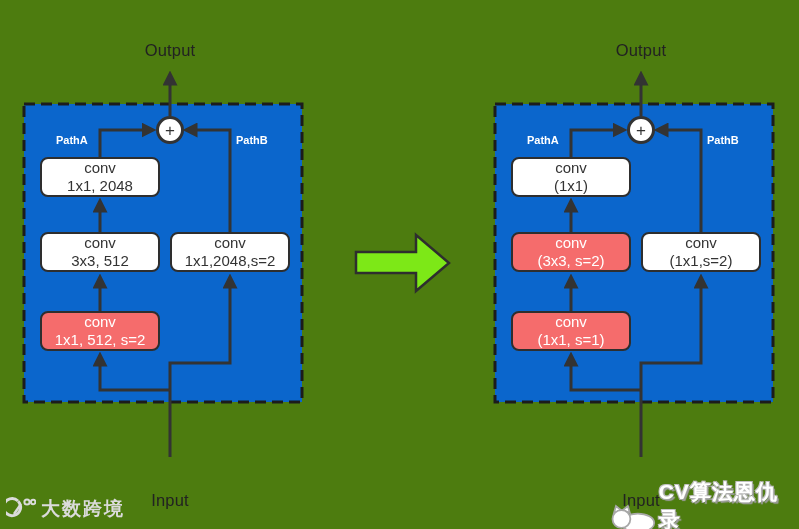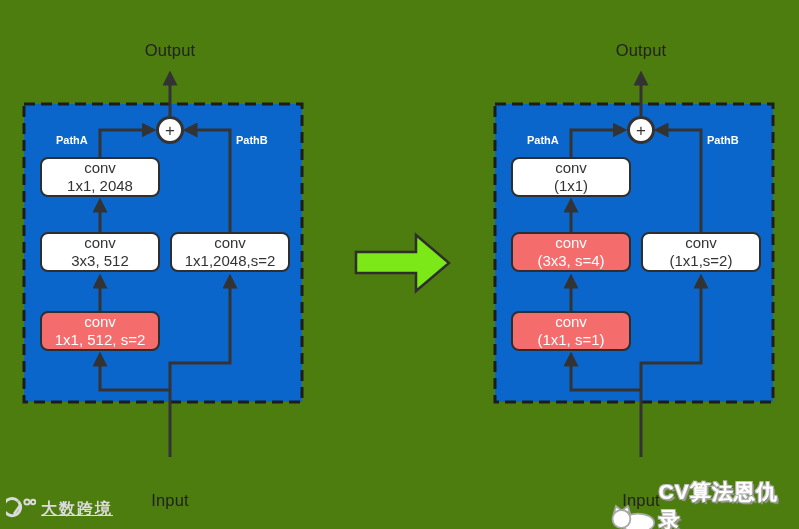--- a/index.html
+++ b/index.html
@@ -41,21 +41,21 @@
   .conv-box.highlight{background:var(--highlight-red);color:#ffffff;}
   .box-a-top{left:40px;top:157px;}
   .box-a-mid{left:40px;top:232px;}
   .box-b{left:170px;top:232px;}
   .box-a-bottom{left:40px;top:311px;}
 
   .transition-arrow{position:absolute;left:350px;top:228px;z-index:2;}
 
   .watermark-left{position:absolute;left:6px;top:496px;z-index:5;
     display:flex;align-items:center;gap:5px;color:var(--watermark-gray);}
-  .watermark-left .brand-text{font-size:16px;font-weight:700;letter-spacing:2px;text-decoration:underline;}
+  .watermark-left .brand-text{font-size:19px;font-weight:700;letter-spacing:2px;}
 
   .watermark-right{position:absolute;left:610px;top:478px;z-index:5;
     display:flex;align-items:flex-end;gap:3px;}
   .watermark-right .brand-text{font-size:21px;font-weight:700;letter-spacing:1px;
     color:#ffffff;
     text-shadow:-1px -1px 0 #c2c2c2,1px -1px 0 #b5b5b5,-1px 1px 0 #a8a8a8,2px 2px 1px #9c9c9c;}
 </style>
 </head>
 <body>
 
@@ -136,21 +136,21 @@
     <div class="path-label pathb-label">PathB</div>
 
     <div class="plus-circle">+</div>
 
     <div class="conv-box box-a-top">
       <span>conv</span>
       <span>(1x1)</span>
     </div>
     <div class="conv-box box-a-mid highlight">
       <span>conv</span>
-      <span>(3x3, s=4)</span>
+      <span>(3x3, s=2)</span>
     </div>
     <div class="conv-box box-b">
       <span>conv</span>
       <span>(1x1,s=2)</span>
     </div>
     <div class="conv-box box-a-bottom highlight">
       <span>conv</span>
       <span>(1x1, s=1)</span>
     </div>
 

